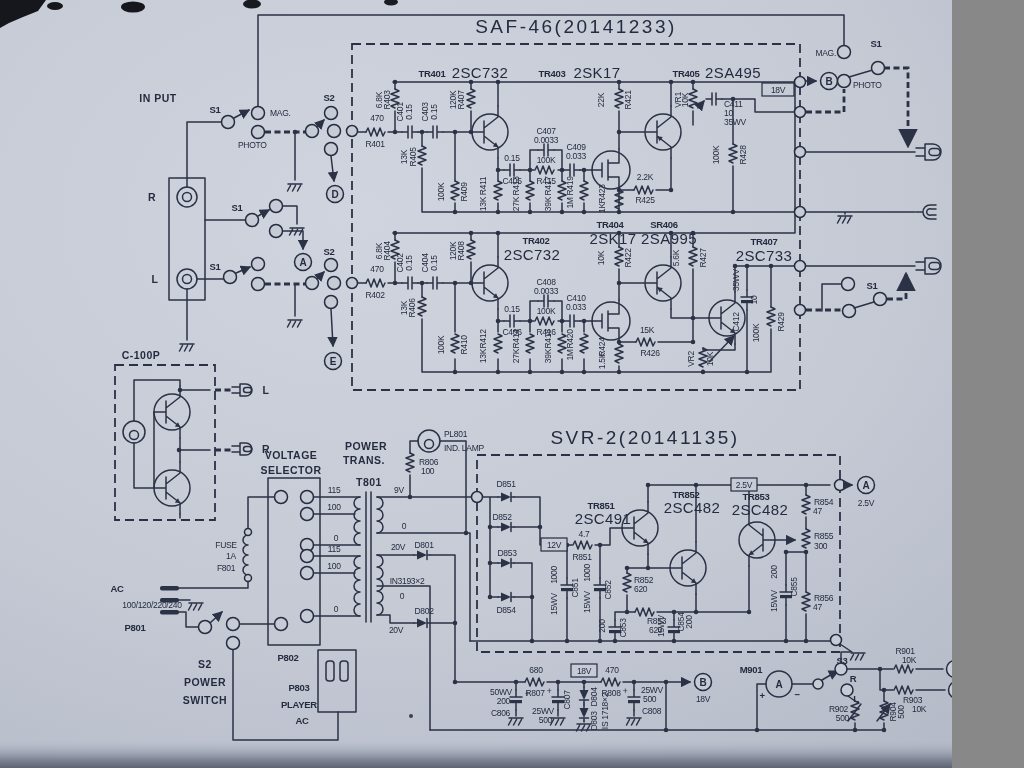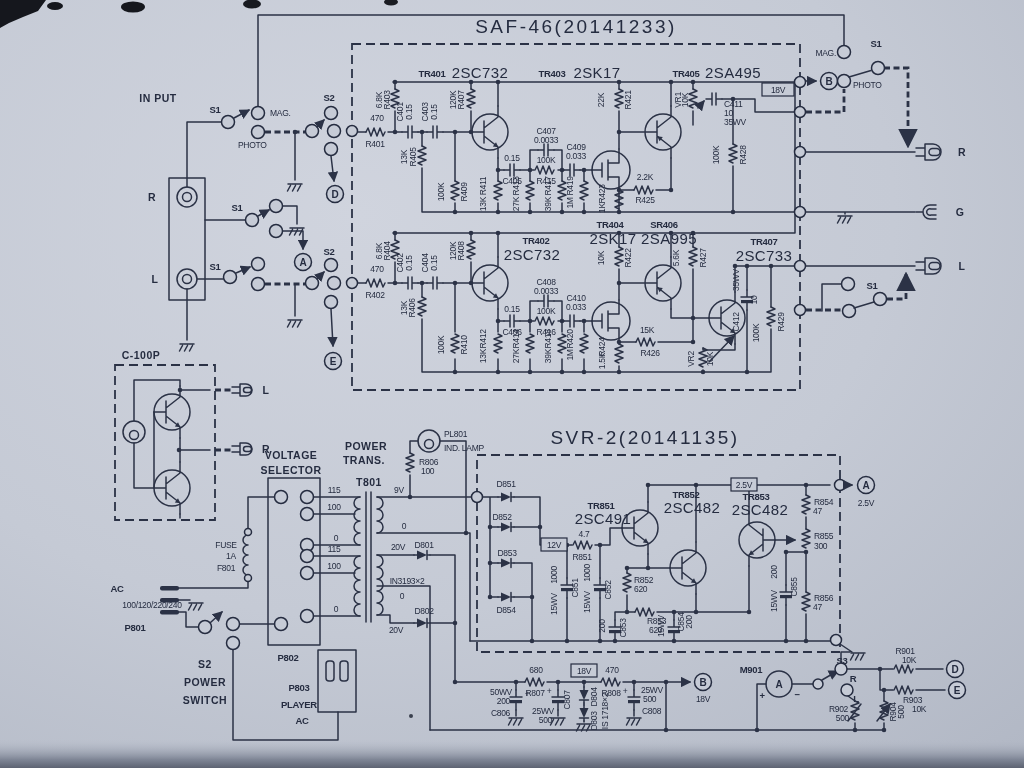--- a/index.html
+++ b/index.html
@@ -1,16 +1,16 @@
 <!DOCTYPE html>
 <html><head>
 <meta charset="utf-8">
 <style>
   html,body{margin:0;padding:0;background:#888;}
-  #stage{position:relative;width:1024px;height:768px;overflow:hidden;}
+  #stage{position:relative;width:952px;height:768px;overflow:hidden;}
   svg{display:block;}
   text{fill:#252c40;font-family:"Liberation Sans",sans-serif;}
   .c{font-size:8.5px;text-anchor:middle;letter-spacing:-0.3px;}
   .cs{font-size:8.5px;text-anchor:start;letter-spacing:-0.3px;}
   .ce{font-size:8.5px;text-anchor:end;letter-spacing:-0.3px;}
   .r{font-size:9.5px;font-weight:bold;text-anchor:middle;letter-spacing:-0.3px;}
   .l10{font-size:10.5px;font-weight:bold;text-anchor:middle;letter-spacing:0.5px;}
   .ty{font-size:15px;text-anchor:middle;letter-spacing:0.4px;}
   .ttl{font-size:19px;text-anchor:middle;letter-spacing:2.5px;}
   .cl{font-size:10px;font-weight:bold;text-anchor:middle;}

